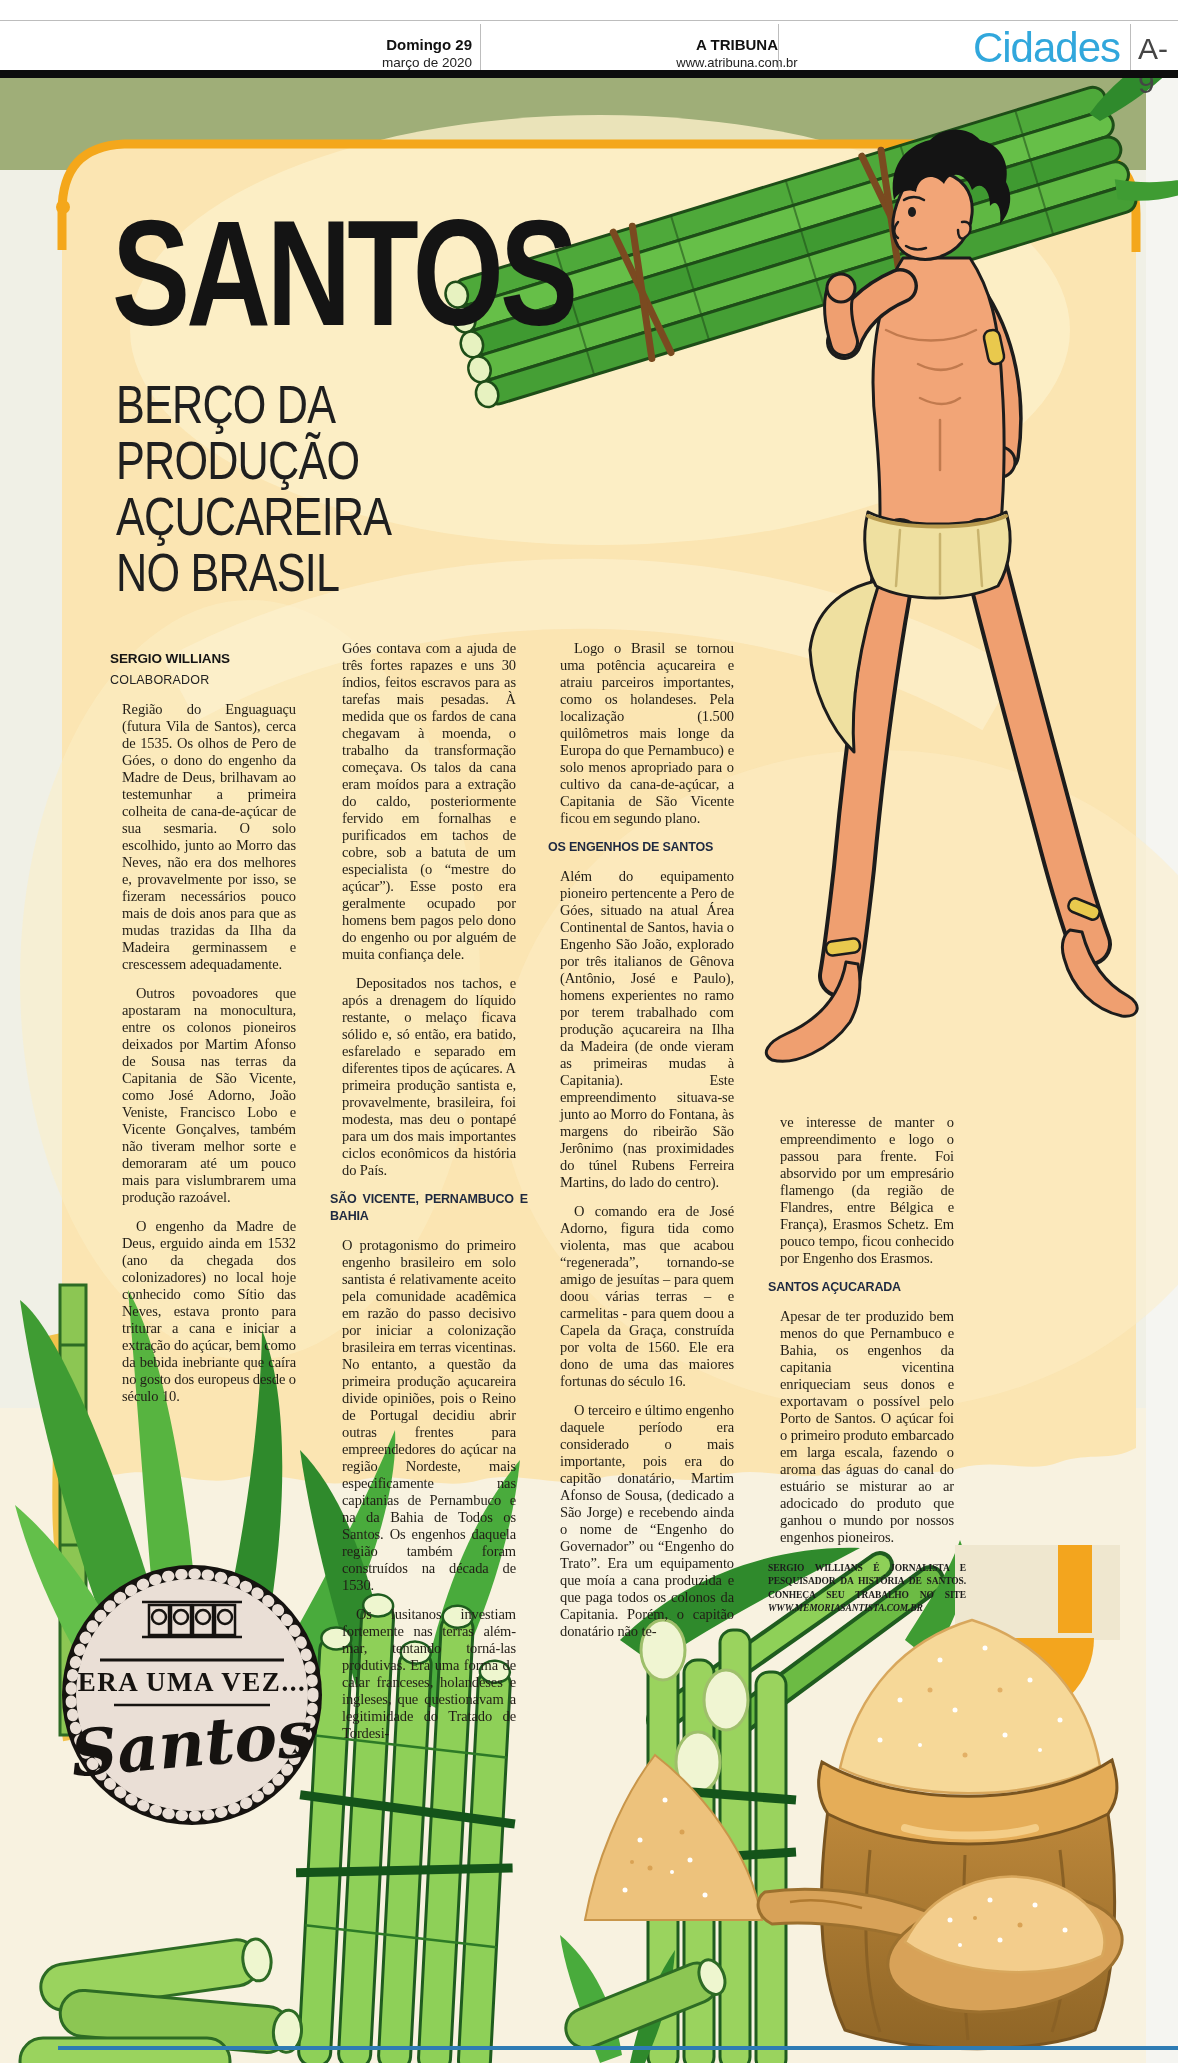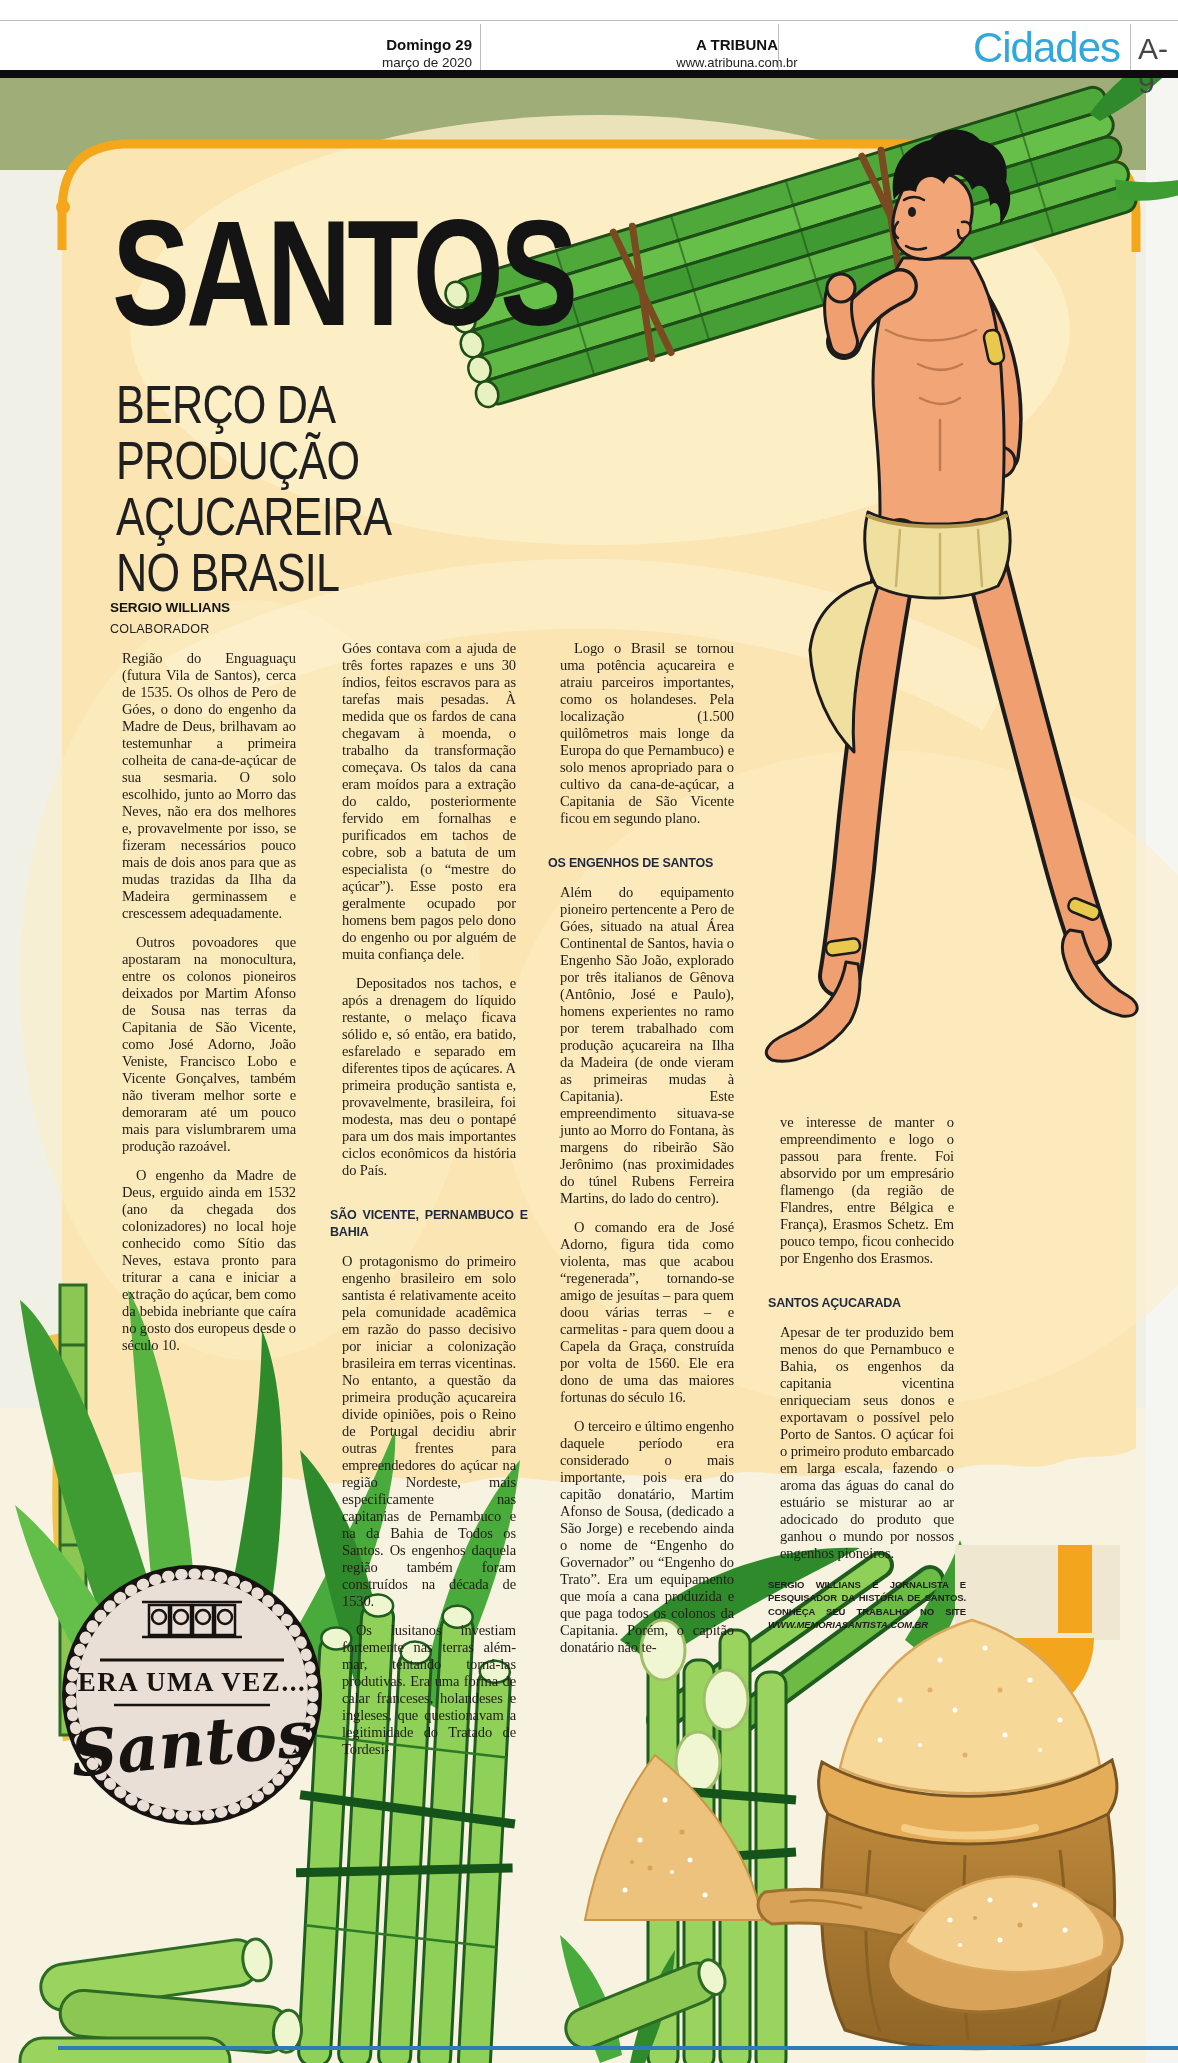--- a/index.html
+++ b/index.html
@@ -39,22 +39,22 @@
   .subtitle div{font-size:54px;line-height:56px;color:#1f1f1f;letter-spacing:-1px;
                 transform:scaleX(.8);transform-origin:left top;white-space:nowrap;}
   .col{position:absolute;width:198px;z-index:5;font-family:"Liberation Serif",serif;
        font-size:14.5px;line-height:17px;letter-spacing:-.1px;text-align:justify;
        color:#211d16;hyphens:auto;}
   .byline-author{font-family:"Liberation Sans",sans-serif;font-weight:bold;font-size:13.5px;color:#141414;}
   .byline-role{font-family:"Liberation Sans",sans-serif;font-size:12.5px;color:#222;margin:5px 0 4px 0;letter-spacing:.2px;}
   .para{margin:12px;}
   .para.ind{text-indent:14px;}
   .subhead{font-family:"Liberation Sans",sans-serif;font-weight:bold;font-size:12.5px;
-           color:var(--heading-navy,#1e2940);margin:28px 0 3px 0;letter-spacing:-.2px;}
-  .credit{margin-top:16px;font-family:Liberation Sans, sans-serif;font-weight:bold;
+           color:var(--heading-navy,#1e2940);margin:12px 0 3px 0;letter-spacing:-.2px;}
+  .credit{margin-top:16px;font-family:Liberation Serif, serif;font-weight:bold;
           font-size:9.5px;line-height:1.4;color:#1c1c1c;}
   .credit em{font-style:italic;}
 </style>
 </head>
 <body>
 
 <div class="page">
 
   <div class="masthead">
     <div class="hairline"></div>
@@ -387,21 +387,21 @@
 
   <div class="txt big-title" style="position:absolute">SANTOS</div>
 
   <div class="txt subtitle" style="position:absolute">
     <div>BERÇO DA</div>
     <div>PRODUÇÃO</div>
     <div>AÇUCAREIRA</div>
     <div>NO BRASIL</div>
   </div>
 
-  <div class="col" style="left:110px;top:599px;">
+  <div class="col" style="left:110px;top:650px;">
     <div class="byline-author">SERGIO WILLIANS</div>
     <div class="byline-role">COLABORADOR</div>
     <p class="para">Região do Enguaguaçu (futura Vila de Santos), cerca de 1535. Os olhos de Pero de Góes, o dono do engenho da Madre de Deus, brilhavam ao testemunhar a primeira colheita de cana-de-açúcar de sua sesmaria. O solo escolhido, junto ao Morro das Neves, não era dos melhores e, provavelmente por isso, se fizeram necessários pouco mais de dois anos para que as mudas trazidas da Ilha da Madeira germinassem e crescessem adequadamente.</p>
     <p class="para ind">Outros povoadores que apostaram na monocultura, entre os colonos pioneiros deixados por Martim Afonso de Sousa nas terras da Capitania de São Vicente, como José Adorno, João Veniste, Francisco Lobo e Vicente Gonçalves, também não tiveram melhor sorte e demoraram até um pouco mais para vislumbrarem uma produção razoável.</p>
     <p class="para ind">O engenho da Madre de Deus, erguido ainda em 1532 (ano da chegada dos colonizadores) no local hoje conhecido como Sítio das Neves, estava pronto para triturar a cana e iniciar a extração do açúcar, bem como da bebida inebriante que caíra no gosto dos europeus desde o século 10.</p>
   </div>
 
   <div class="col" style="left:330px;top:628px;">
     <p class="para">Góes contava com a ajuda de três fortes rapazes e uns 30 índios, feitos escravos para as tarefas mais pesadas. À medida que os fardos de cana chegavam à moenda, o trabalho da transformação começava. Os talos da cana eram moídos para a extração do caldo, posteriormente fervido em fornalhas e purificados em tachos de cobre, sob a batuta de um especialista (o “mestre do açúcar”). Esse posto era geralmente ocupado por homens bem pagos pelo dono do engenho ou por alguém de muita confiança dele.</p>
     <p class="para ind">Depositados nos tachos, e após a drenagem do líquido restante, o melaço ficava sólido e, só então, era batido, esfarelado e separado em diferentes tipos de açúcares. A primeira produção santista e, provavelmente, brasileira, foi modesta, mas deu o pontapé para um dos mais importantes ciclos econômicos da história do País.</p>

